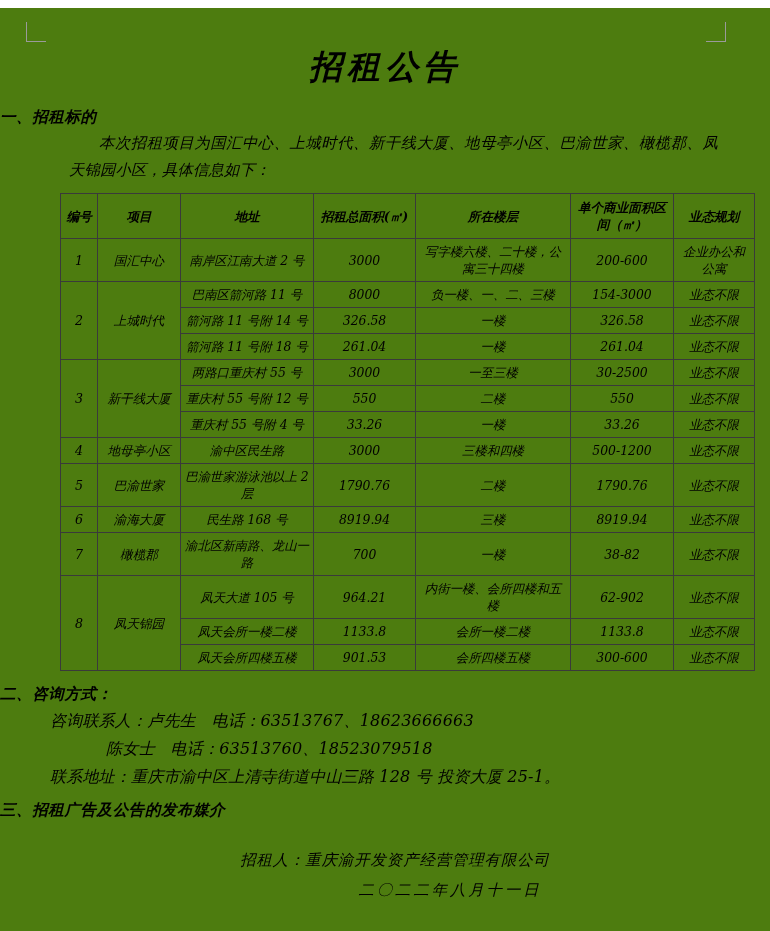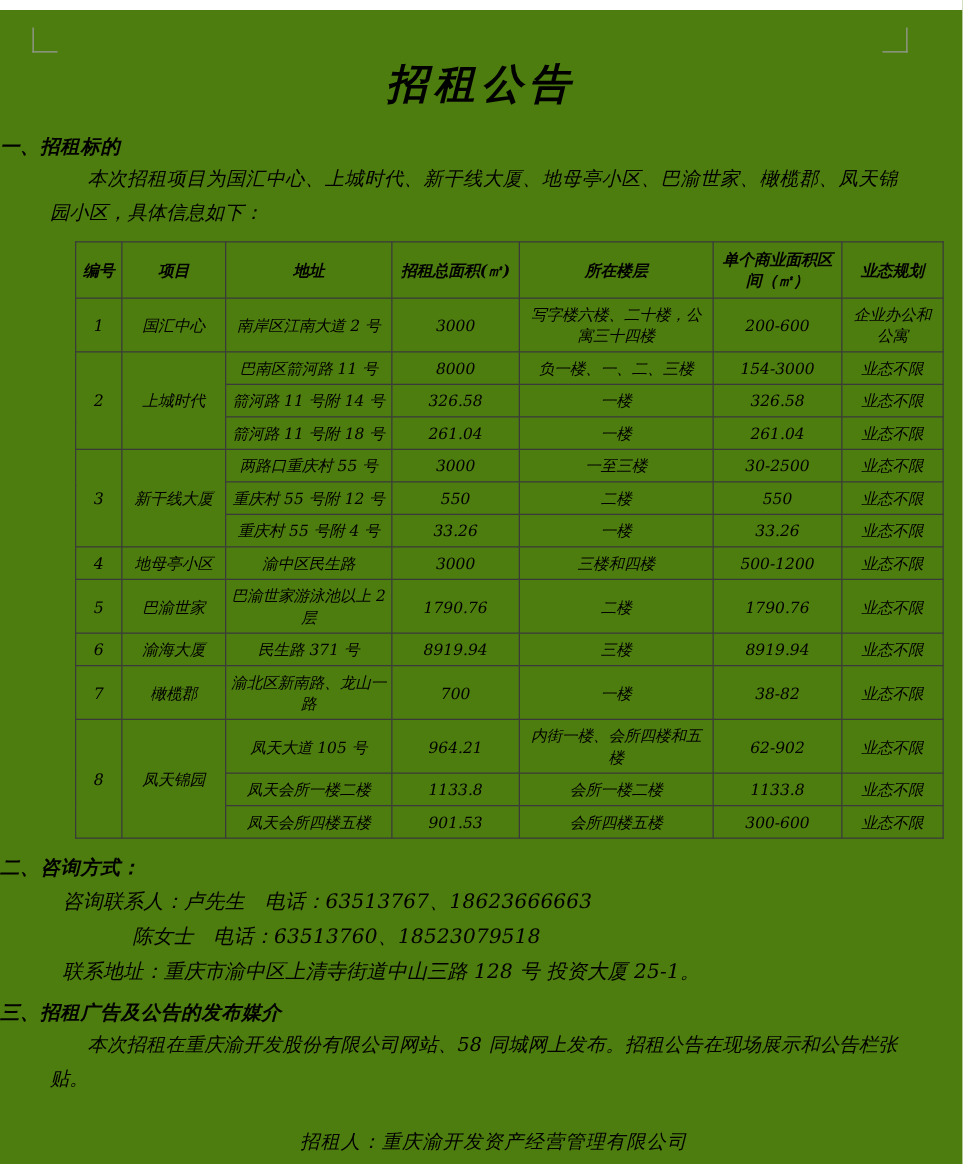--- a/index.html
+++ b/index.html
@@ -67,21 +67,21 @@
     letter-spacing: 0.6px;
     margin: 0;
     line-height: 26px;
   }
 
   .body-para {
     font-size: 15.3px;
     line-height: 26.5px;
     letter-spacing: 0.2px;
     margin: 0;
-    padding: 0 52px 0 40px;
+    padding: 0 52px 0 69px;
     text-indent: 30px;
     text-align: justify;
     text-justify: inter-ideograph;
   }
 
   .contact-line {
     font-size: 16px;
     line-height: 28px;
     letter-spacing: 0.2px;
     margin: 0;
@@ -245,21 +245,21 @@
             <td class="cell-project" rowspan="1">巴渝世家</td>
             <td>巴渝世家游泳池以上 2 层</td>
             <td>1790.76</td>
             <td>二楼</td>
             <td>1790.76</td>
             <td>业态不限</td>
           </tr>
           <tr>
             <td class="cell-no" rowspan="1">6</td>
             <td class="cell-project" rowspan="1">渝海大厦</td>
-            <td>民生路 371 号</td>
+            <td>民生路 168 号</td>
             <td>8919.94</td>
             <td>三楼</td>
             <td>8919.94</td>
             <td>业态不限</td>
           </tr>
           <tr>
             <td class="cell-no" rowspan="1">7</td>
             <td class="cell-project" rowspan="1">橄榄郡</td>
             <td>渝北区新南路、龙山一路</td>
             <td>700</td>
@@ -300,21 +300,20 @@
     <p class="contact-line"><span>咨询联系人：</span><span>卢先生</span><span class="gap-sm"></span><span>电话：</span><span>63513767、18623666663</span></p>
 
     <p class="contact-line indented"><span>陈女士</span><span class="gap-sm"></span><span>电话：</span><span>63513760、18523079518</span></p>
 
     <p class="contact-line"><span>联系地址：</span><span>重庆市渝中区上清寺街道中山三路 128 号  投资大厦 25-1。</span></p>
 
     <div style="height:6px"></div>
 
     <p class="section-heading">三、招租广告及公告的发布媒介</p>
 
-    <p class="body-para">本次招租在重庆渝开发股份有限公司网站、58 同城网上发布。招租公告在现场展示和公告栏张贴。</p>
 
     <div class="sign-block">
       <div class="sign-line">招租人：重庆渝开发资产经营管理有限公司</div>
       <div class="sign-line date">二〇二二年八月十一日</div>
     </div>
 
   </div>
 </div>
 
 </body></html>

